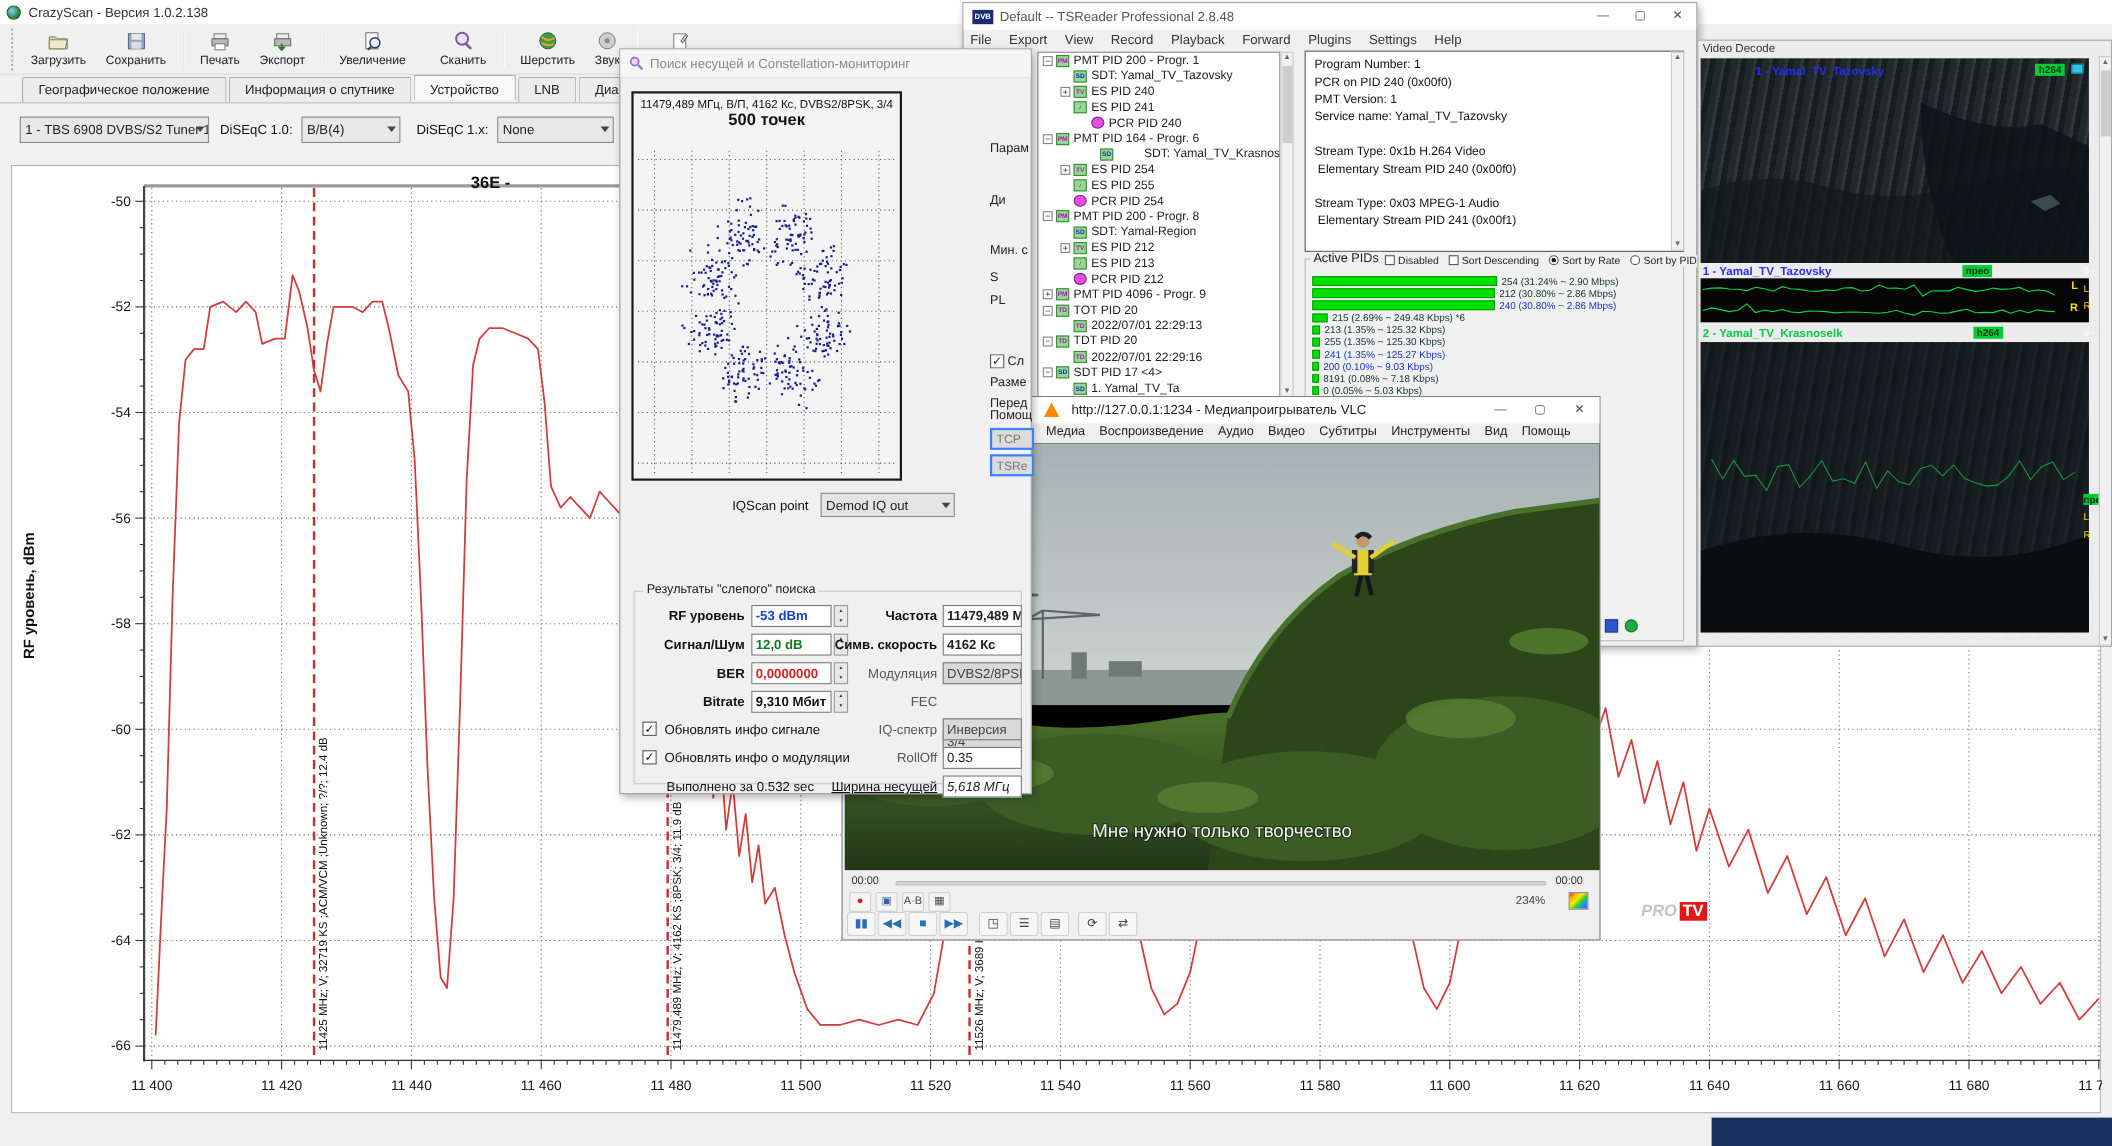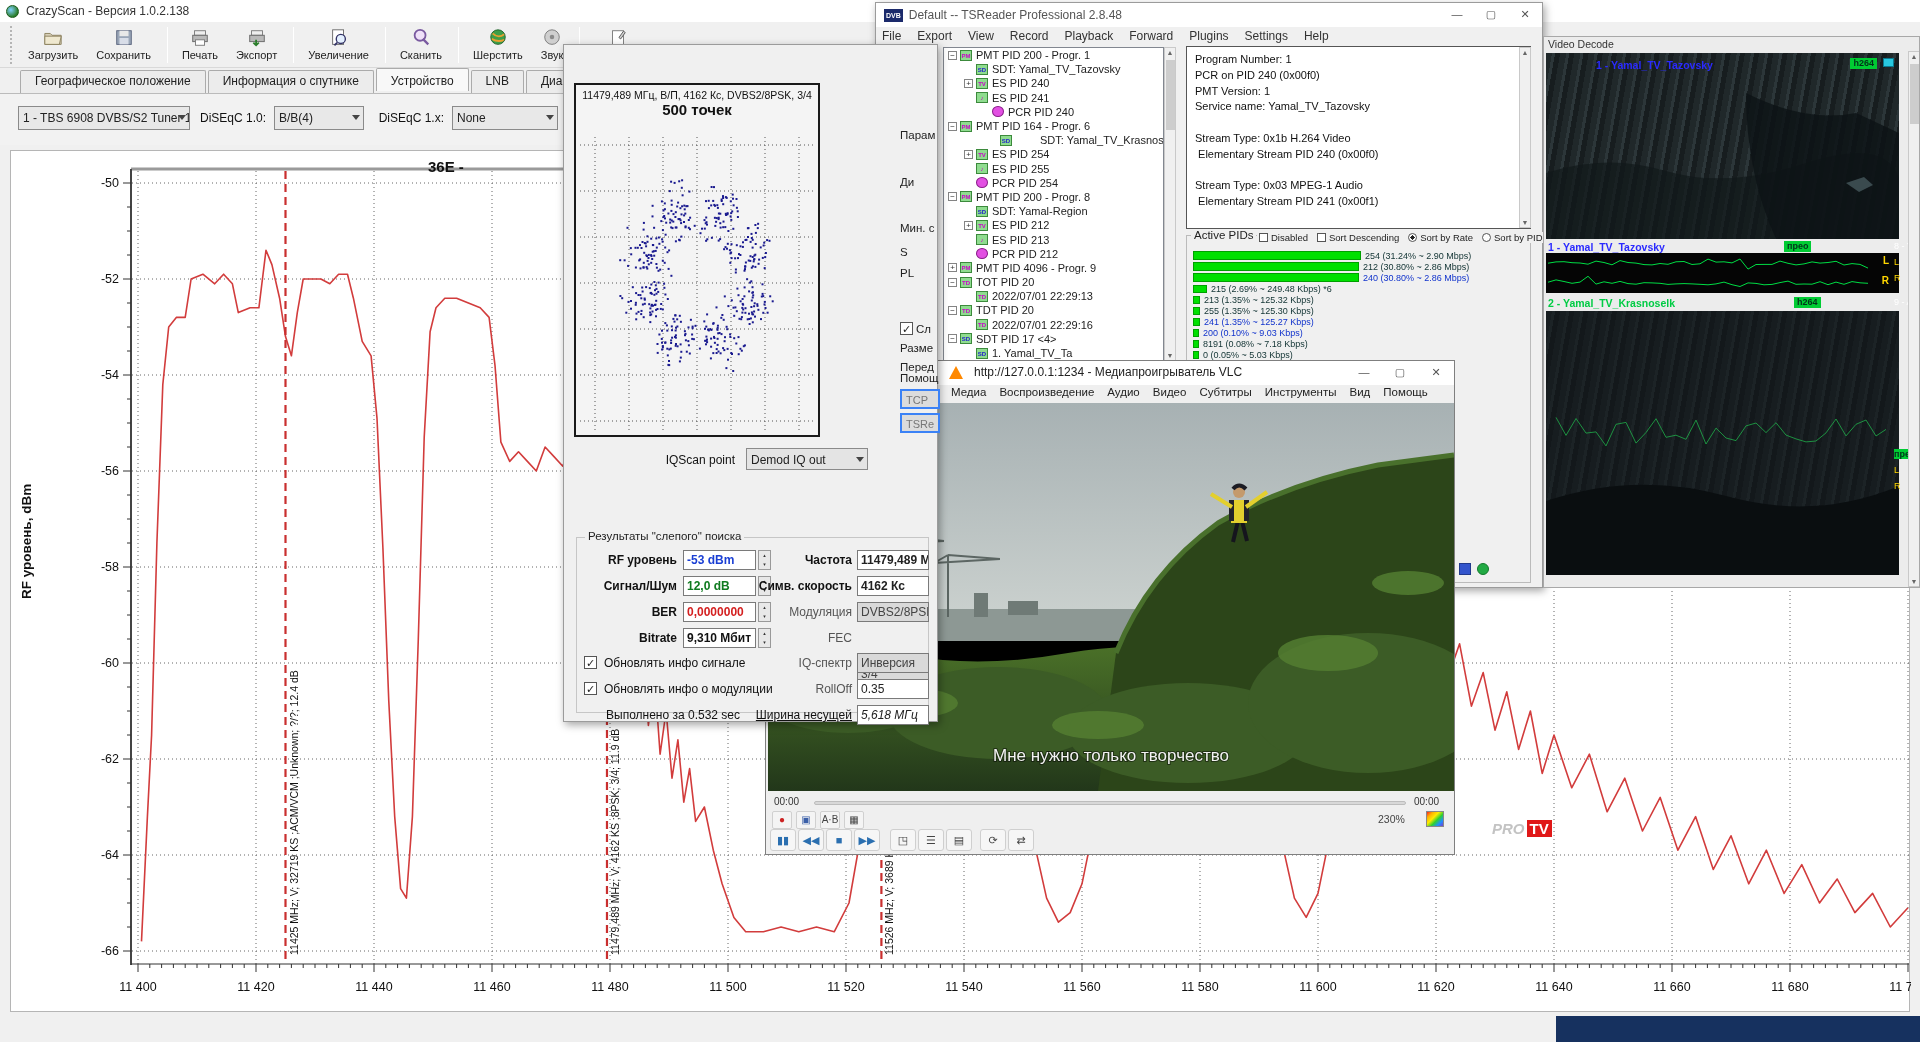--- a/index.html
+++ b/index.html
@@ -780,36 +780,43 @@
   </div>
   <span class="vlc-time" style="left:8px;top:435px;">00:00</span>
   <div style="position:absolute;left:48px;top:440px;width:592px;height:4px;background:#d8d8d8;border:1px solid #bdbdbd;border-radius:2px;"></div>
   <span class="vlc-time" style="left:648px;top:435px;">00:00</span>
   <div id="vlc-row1">
       <div class="vbtn" style="left: 6px; top: 450px; width: 20px; color: rgb(204, 34, 34);">●</div>
       <div class="vbtn" style="left: 30px; top: 450px; width: 20px; color: rgb(58, 95, 168);">▣</div>
       <div class="vbtn" style="left: 54px; top: 450px; width: 20px; color: rgb(68, 68, 68);">A·B</div>
       <div class="vbtn" style="left: 78px; top: 450px; width: 20px; color: rgb(68, 68, 68);">▦</div>
     </div>
-  <span id="volpct" style="left:612px;top:452px;">230%</span>
+  <span id="volpct" style="left:612px;top:452px;">234%</span>
   <div id="rainbow" style="left:660px;top:450px;"></div>
   <div id="vlc-row2">
       <div class="vbtn2" style="left: 4px; top: 468px; color: rgb(43, 111, 176);">▮▮</div>
       <div class="vbtn2" style="left: 32px; top: 468px; color: rgb(43, 111, 176);">◀◀</div>
       <div class="vbtn2" style="left: 60px; top: 468px; color: rgb(43, 111, 176);">■</div>
       <div class="vbtn2" style="left: 88px; top: 468px; color: rgb(43, 111, 176);">▶▶</div>
       <div class="vbtn2" style="left: 124px; top: 468px; color: rgb(68, 68, 68);">◳</div>
       <div class="vbtn2" style="left: 152px; top: 468px; color: rgb(68, 68, 68);">☰</div>
       <div class="vbtn2" style="left: 180px; top: 468px; color: rgb(68, 68, 68);">▤</div>
       <div class="vbtn2" style="left: 214px; top: 468px; color: rgb(68, 68, 68);">⟳</div>
       <div class="vbtn2" style="left: 242px; top: 468px; color: rgb(68, 68, 68);">⇄</div>
     </div>
 </div>
 
 <div id="dlg" class="win">
+  <div class="titlebar" style="height:26px;">
+    <svg width="13" height="13">
+      <circle cx="5" cy="5" r="3.6" fill="#e8d8f8" stroke="#9b6fc8" stroke-width="1.6"></circle>
+      <line x1="8" y1="8" x2="12" y2="12" stroke="#9b6fc8" stroke-width="2"></line>
+    </svg>
+    <span class="titletext" style="color:#8a8a8a;">Поиск несущей и Constellation-мониторинг</span>
+  </div>
   <div class="plotbox">
     <div class="plothdr1">11479,489 МГц, В/П, 4162 Кс, DVBS2/8PSK, 3/4</div>
     <div class="plothdr2">500 точек</div>
     <svg id="scatter-svg" width="238" height="298" style="position:absolute;left:2px;top:50px;">
         <line x1="17" y1="2" x2="17" y2="296" stroke="#555" stroke-dasharray="1 3"></line>
         <line x1="51" y1="2" x2="51" y2="296" stroke="#555" stroke-dasharray="1 3"></line>
         <line x1="85" y1="2" x2="85" y2="296" stroke="#555" stroke-dasharray="1 3"></line>
         <line x1="119" y1="2" x2="119" y2="296" stroke="#555" stroke-dasharray="1 3"></line>
         <line x1="153" y1="2" x2="153" y2="296" stroke="#555" stroke-dasharray="1 3"></line>
         <line x1="187" y1="2" x2="187" y2="296" stroke="#555" stroke-dasharray="1 3"></line>

